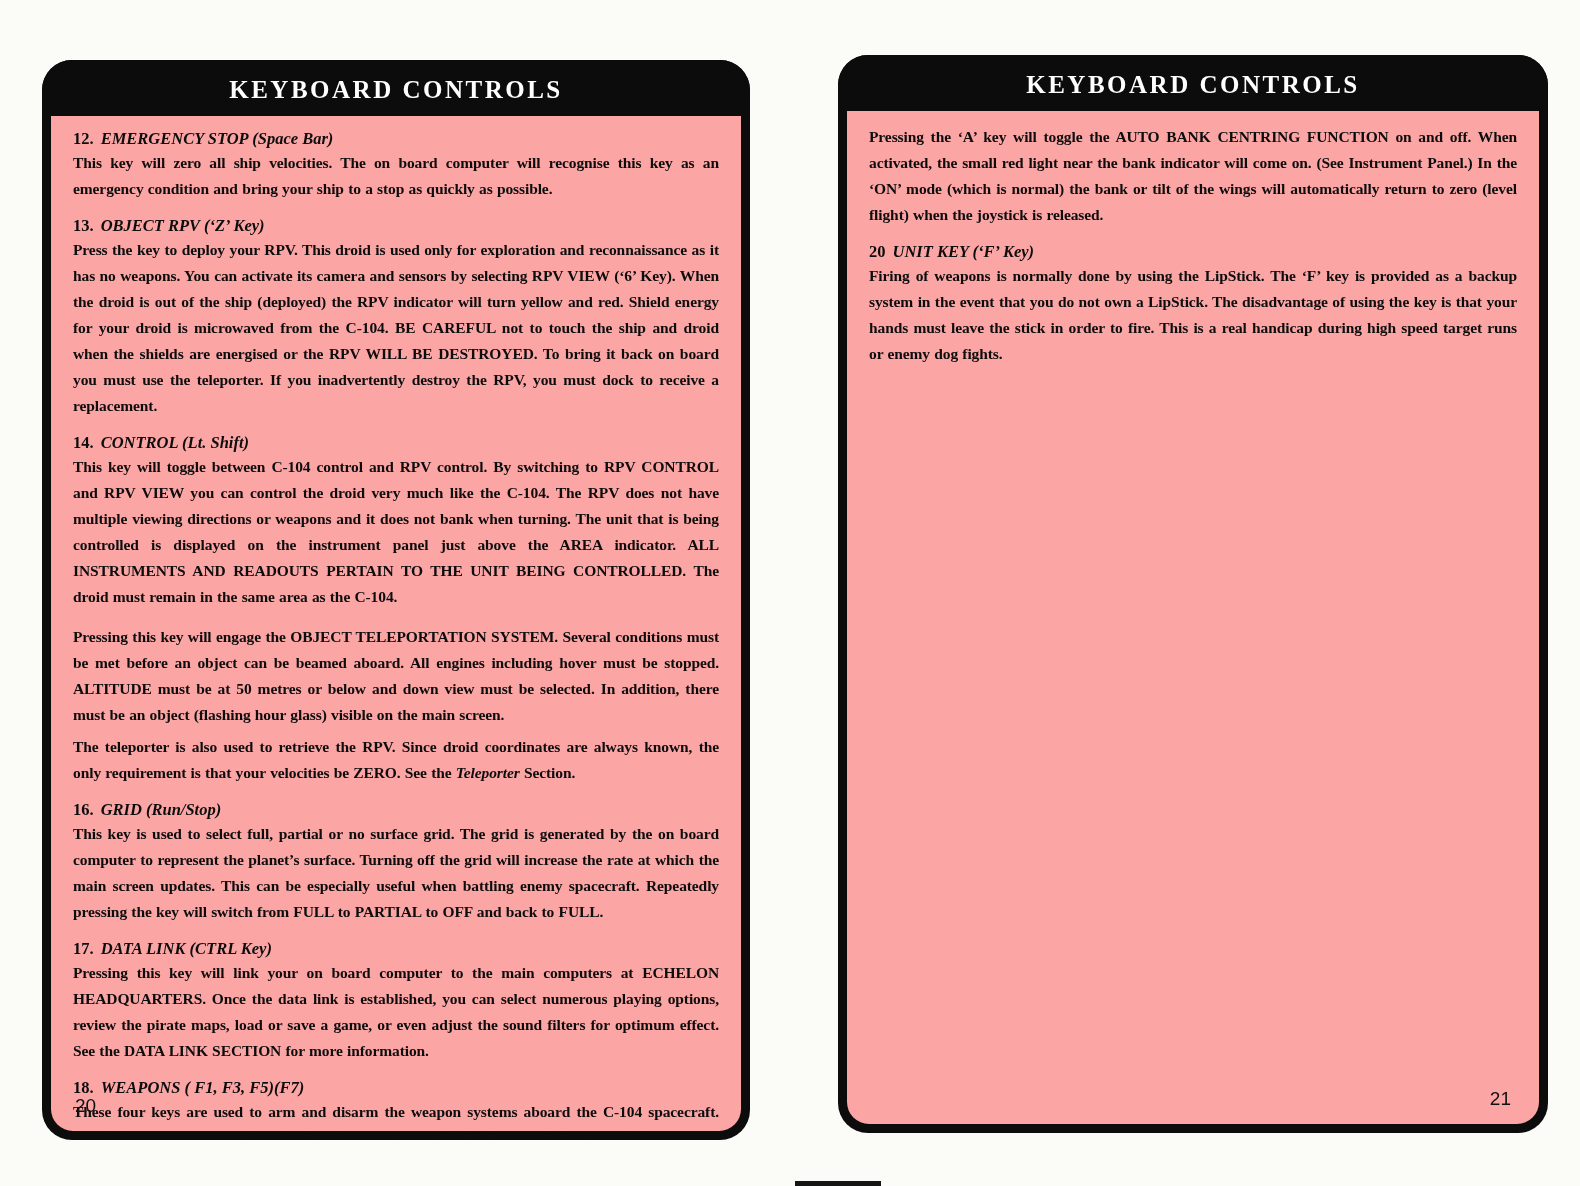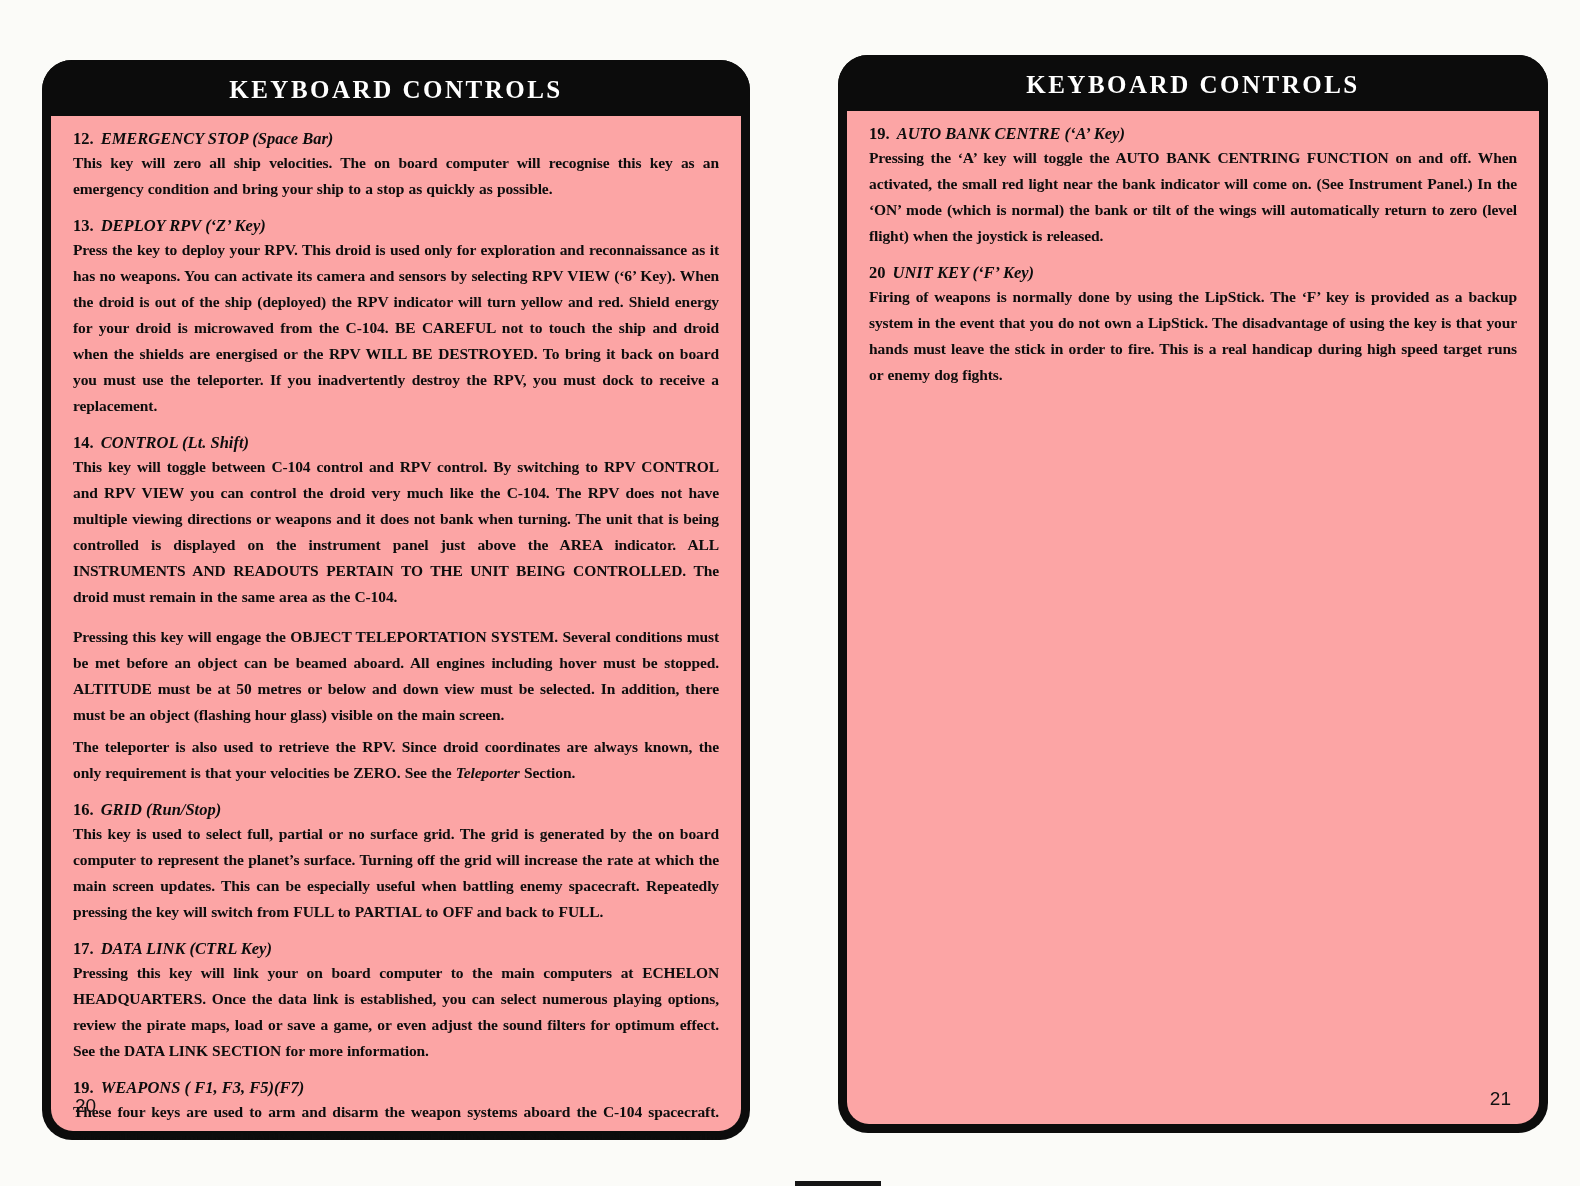--- a/index.html
+++ b/index.html
@@ -96,21 +96,21 @@
     <h3 class="section-heading">
       <span class="section-number">12.</span><span class="section-title">EMERGENCY STOP (Space Bar)</span>
     </h3>
     <div>
               <p class="body-text">This key will zero all ship velocities. The on board computer will recognise this key as an emergency condition and bring your ship to a stop as quickly as possible.</p>
             </div>
   </div>
 
   <div class="section">
     <h3 class="section-heading">
-      <span class="section-number">13.</span><span class="section-title">DEPLOY RPV (‘Z’ Key)</span>
+      <span class="section-number">13.</span><span class="section-title">OBJECT RPV (‘Z’ Key)</span>
     </h3>
     <div>
               <p class="body-text">Press the key to deploy your RPV. This droid is used only for exploration and reconnaissance as it has no weapons. You can activate its camera and sensors by selecting RPV VIEW (‘6’ Key). When the droid is out of the ship (deployed) the RPV indicator will turn yellow and red. Shield energy for your droid is microwaved from the C-104. BE CAREFUL not to touch the ship and droid when the shields are energised or the RPV WILL BE DESTROYED. To bring it back on board you must use the teleporter. If you inadvertently destroy the RPV, you must dock to receive a replacement.</p>
             </div>
   </div>
 
   <div class="section">
     <h3 class="section-heading">
       <span class="section-number">14.</span><span class="section-title">CONTROL (Lt. Shift)</span>
     </h3>
@@ -139,41 +139,38 @@
     <h3 class="section-heading">
       <span class="section-number">17.</span><span class="section-title">DATA LINK (CTRL Key)</span>
     </h3>
     <div>
               <p class="body-text">Pressing this key will link your on board computer to the main computers at ECHELON HEADQUARTERS. Once the data link is established, you can select numerous playing options, review the pirate maps, load or save a game, or even adjust the sound filters for optimum effect. See the DATA LINK SECTION for more information.</p>
             </div>
   </div>
 
   <div class="section">
     <h3 class="section-heading">
-      <span class="section-number">19.</span><span class="section-title">WEAPONS ( F1, F3, F5)(F7)</span>
+      <span class="section-number">18.</span><span class="section-title">WEAPONS ( F1, F3, F5)(F7)</span>
     </h3>
     <div>
               <p class="body-text">These four keys are used to arm and disarm the weapon systems aboard the C-104 spacecraft. Select ‘F1’ to arm the HDAPPS, ‘F3’ to arm the PHOTON CANNONS, and ‘F5’ to arm the MISSILES. Select ‘F7’ to disarm all weapons. See the WEAPONS SECTION for more information.</p>
             </div>
   </div>
 </div>
       <div class="page-number pn-left">20</div>
     </div>
   </div>
 
   <div class="page-panel page-right">
     <div class="page-header">
       <span>KEYBOARD CONTROLS</span>
     </div>
     <div class="page-body">
       <div>
   <div class="section">
-    <h3 class="section-heading">
-      <span class="section-number">19.</span><span class="section-title">AUTO BANK CENTRE (‘A’ Key)</span>
-    </h3>
     <div>
               <p class="body-text">Pressing the ‘A’ key will toggle the AUTO BANK CENTRING FUNCTION on and off. When activated, the small red light near the bank indicator will come on. (See Instrument Panel.) In the ‘ON’ mode (which is normal) the bank or tilt of the wings will automatically return to zero (level flight) when the joystick is released.</p>
             </div>
   </div>
 
   <div class="section">
     <h3 class="section-heading">
       <span class="section-number">20</span><span class="section-title">UNIT KEY (‘F’ Key)</span>
     </h3>
     <div>

